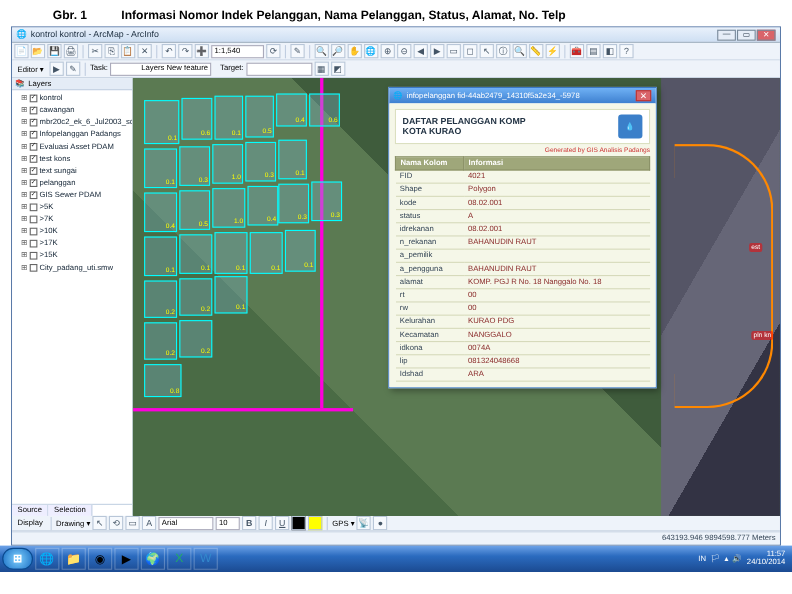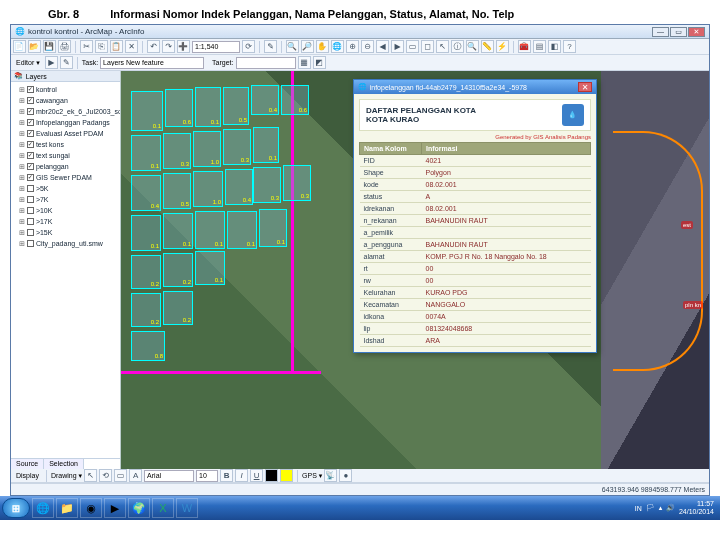--- a/index.html
+++ b/index.html
@@ -52,21 +52,21 @@
 .tico{width:22px;height:20px;border:1px solid rgba(255,255,255,.25);display:flex;align-items:center;justify-content:center;font-size:11px}
 .tray{margin-left:auto;display:flex;align-items:center;gap:4px;color:#fff;font-size:7px;padding:0 4px}
 .right-strip{position:absolute;right:0;top:0;width:108px;height:100%;background:linear-gradient(120deg,#556 0 40%,#667 40% 70%,#334 70% 100%)}
 .road-curve{position:absolute;right:6px;top:60px;width:90px;height:240px;border:2px solid #f80;border-left:none;border-radius:0 60px 60px 0}
 .estLabel{position:absolute;background:rgba(255,0,0,.5);color:#fff;font-size:6px;padding:1px 2px;border-radius:2px}
 </style>
 </head>
 <body>
 
 <div class="caption">
-  <span class="g">Gbr. 8</span>
+  <span class="g">Gbr. 1</span>
   <span>Informasi Nomor Indek Pelanggan, Nama Pelanggan, Status, Alamat, No. Telp</span>
 </div>
 
 <div class="win">
   <div class="titlebar">
     <span>🌐</span>
     <span style="margin-left:3px">kontrol kontrol - ArcMap - ArcInfo</span>
     <div class="spacer"></div>
     <div class="winbtn">—</div>
     <div class="winbtn">▭</div>
@@ -114,21 +114,21 @@
     <div class="tbtn">◧</div>
     <div class="tbtn">?</div>
   </div>
 
   <div class="toolbar">
     <span style="font-size:7px;padding:0 3px">Editor ▾</span>
     <div class="tbtn">▶</div>
     <div class="tbtn">✎</div>
     <div class="tsep"></div>
     <span style="font-size:7px">Task:</span>
-    <input class="tinput" style="width: 104px;" value="Layers New feature">
+    <input class="tinput" style="width: 92px; text-align: right;" value="Layers New feature">
     <span style="font-size:7px;margin-left:6px">Target:</span>
     <input class="tinput" style="width: 60px;">
     <div class="tbtn">▦</div>
     <div class="tbtn">◩</div>
   </div>
 
   <div class="body">
     <div class="toc">
       <div class="toc-head">
         <span>📚</span>
@@ -261,21 +261,21 @@
       <div class="popup" style="right:112px;top:8px">
         <div class="pop-title">
           <span>🌐</span>
           <span style="margin-left:3px">infopelanggan fid-44ab2479_14310f5a2e34_-5978</span>
           <div class="spacer"></div>
           <div class="x">✕</div>
         </div>
         <div class="pop-body">
           <div class="pop-head">
             <div>
-              <div class="t">DAFTAR PELANGGAN KOTA</div>
+              <div class="t">DAFTAR PELANGGAN KOMP</div>
               <div class="t">KOTA KURAO</div>
             </div>
             <div class="logo">💧</div>
           </div>
           <div class="generated">Generated by GIS Analisis Padangs</div>
           <table class="tbl">
             <thead>
                 <tr>
               <th>Nama Kolom</th>
               <th>Informasi</th>

